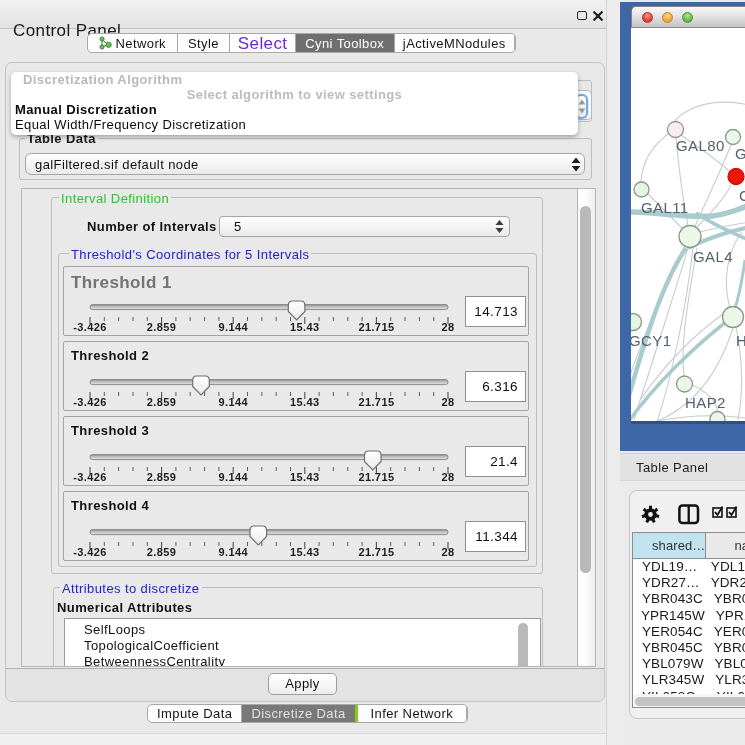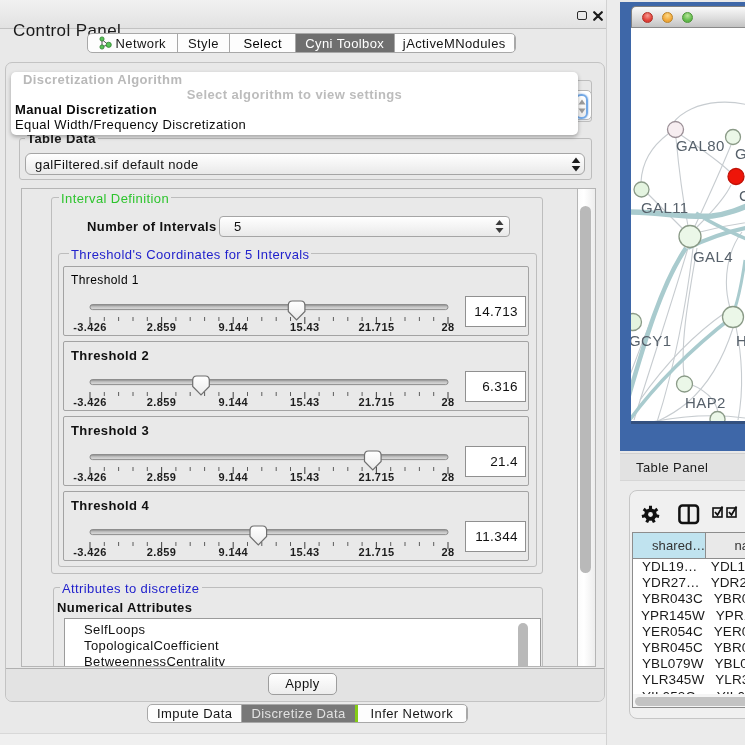--- a/index.html
+++ b/index.html
@@ -22,21 +22,21 @@
           <path d="M3 3.5 L3 11 M3.5 4 L9 8.5 M3.5 10.5 L9 9" stroke="#555" stroke-width="1"></path>
           <circle cx="3" cy="3" r="2.1" fill="#57c457" stroke="#2e7d2e" stroke-width="0.8"></circle>
           <circle cx="3" cy="11" r="2.1" fill="#57c457" stroke="#2e7d2e" stroke-width="0.8"></circle>
           <circle cx="9.7" cy="8.8" r="2.6" fill="#57c457" stroke="#2e7d2e" stroke-width="0.8"></circle>
         </svg>
         <span>Network</span>
       </div>
 <div style="width:53px;height:20px;color:#151515;font-size:13px;text-align:center;line-height:19px;border-right:1px solid #a8a8a8;display:flex;justify-content:center">
         <span>Style</span>
       </div>
-<div style="width:66px;height:20px;color:#000000;font-size:13px;text-align:center;line-height:19px;border-right:1px solid #a8a8a8;display:flex;justify-content:center">
+<div style="width:66px;height:20px;color:#6d28d9;font-size:17px;text-align:center;line-height:19px;border-right:1px solid #a8a8a8;display:flex;justify-content:center">
         <span>Select</span>
       </div>
 <div style="width:99px;height:20px;background:#6f6f6f;color:#fff;font-size:13px;text-align:left;line-height:19px;border-right:1px solid #a8a8a8;display:flex;justify-content:center">
         <span>Cyni Toolbox</span>
       </div>
 <div style="width:121px;height:20px;color:#151515;font-size:13px;text-align:center;line-height:19px;border-right:1px solid #a8a8a8;display:flex;justify-content:center">
         <span>jActiveMNodules</span>
       </div>
 </div>
 <div class="abs" style="left:5px;top:62px;width:600px;height:640px;border:1px solid #c3c3c3;border-radius:7px;background:#e8e8e8"></div>
@@ -69,21 +69,21 @@
 <div class="abs" style="left:219px;top:216px;width:291px;height:21px;border:1px solid #a5a5a5;border-radius:4px;background:linear-gradient(#ffffff,#f2f2f2 60%,#e9e9e9);font-size:13px;color:#111;line-height:20px;padding-left:14px">5</div>
 <svg class="abs" style="left:495px;top:220px" width="9" height="13">
           <path d="M4.5 0 L8.5 5 L0.5 5 Z" fill="#3c3c3c"></path>
           <path d="M4.5 13 L8.5 8 L0.5 8 Z" fill="#3c3c3c"></path>
         </svg>
 
 <div class="abs" style="left:58px;top:253px;width:479px;height:314px;border:1px solid #bdbdbd;border-radius:3px"></div>
 <div class="abs" style="left:69px;top:247px;font-size:13px;color:#2222cc;background:#e9e9e9;padding:0 2px">Threshold's Coordinates for 5 Intervals</div>
 
 <div style="position:absolute;left:63px;top:266px;width:466px;height:70px;border:1px solid #a3a3a3;border-radius:2px;background:#e9e9e9">
-<div style="position:absolute;left:7px;top:6px;font-weight:normal;font-size:12px;color:#000000">Threshold 1</div>
+<div style="position:absolute;left:7px;top:6px;font-weight:bold;font-size:17px;color:#737373">Threshold 1</div>
 <svg width="468" height="74" style="position:absolute;left:0;top:0">
 <defs>
 <linearGradient id="tg1" x1="0" y1="0" x2="0" y2="1">
 <stop offset="0" stop-color="#8d8d8d"></stop>
                 <stop offset="0.45" stop-color="#c2c2c2"></stop>
                 <stop offset="1" stop-color="#dedede"></stop>
 </linearGradient>
 <linearGradient id="th1" x1="0" y1="0" x2="0" y2="1">
 <stop offset="0" stop-color="#ffffff"></stop>
                 <stop offset="0.55" stop-color="#f4f4f4"></stop>

